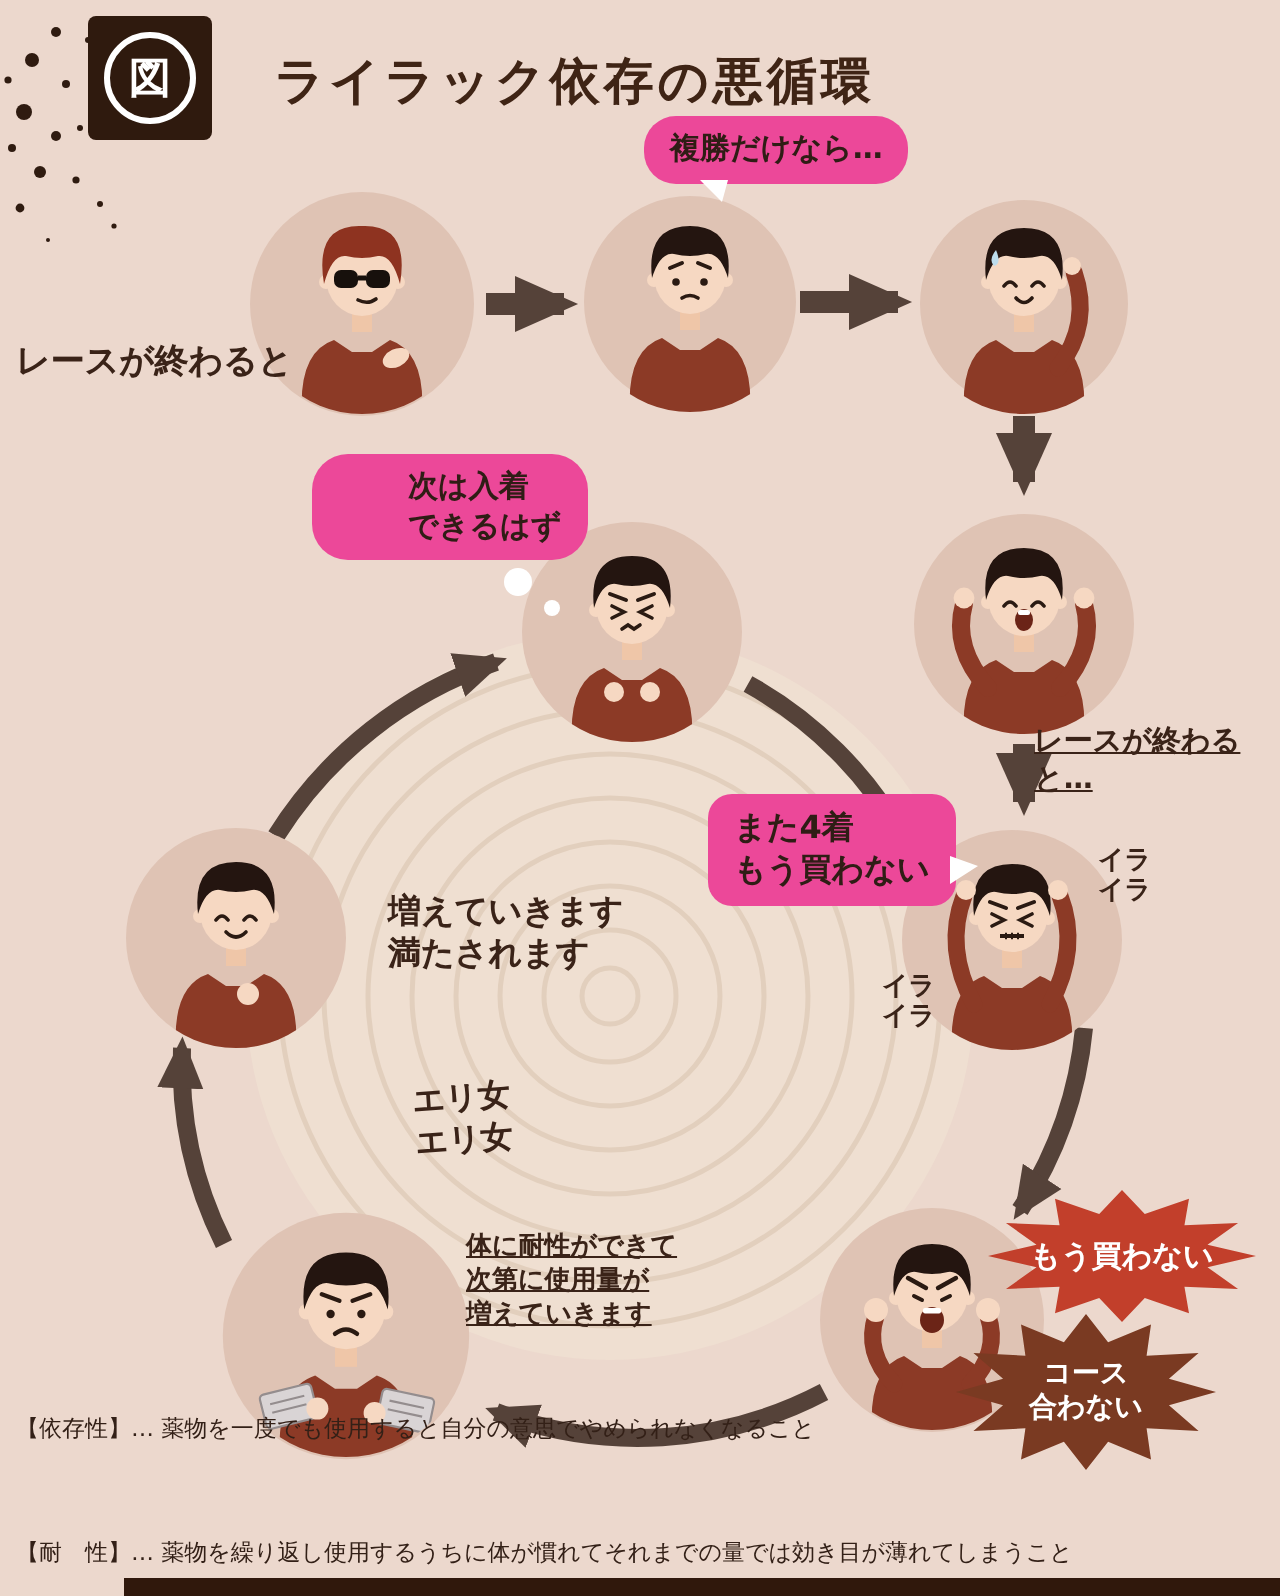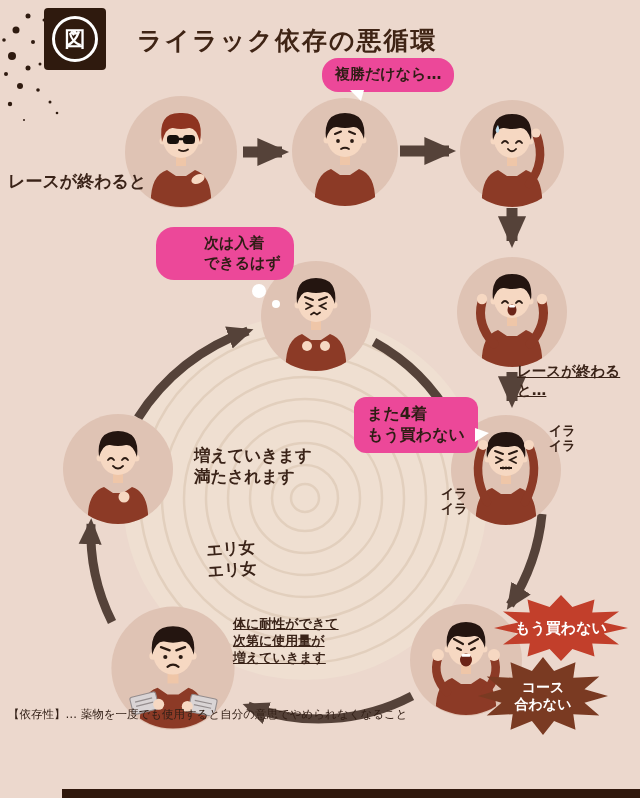--- a/index.html
+++ b/index.html
@@ -300,15 +300,16 @@
 
   <div class="note t-tol">体に耐性ができて
 次第に使用量が
 増えていきます</div>
   <div class="note t-eri">エリ女
 エリ女</div>
   <div class="note t-relief">増えていきます
 満たされます</div>
 
   <div class="foot foot1">【依存性】… 薬物を一度でも使用すると自分の意思でやめられなくなること</div>
+  <div class="foot foot2">【耐　性】… 薬物を繰り返し使用するうちに体が慣れてそれまでの量では効き目が薄れてしまうこと</div>
   <div class="bar"></div>
 
 </div>
 
 </body></html>

